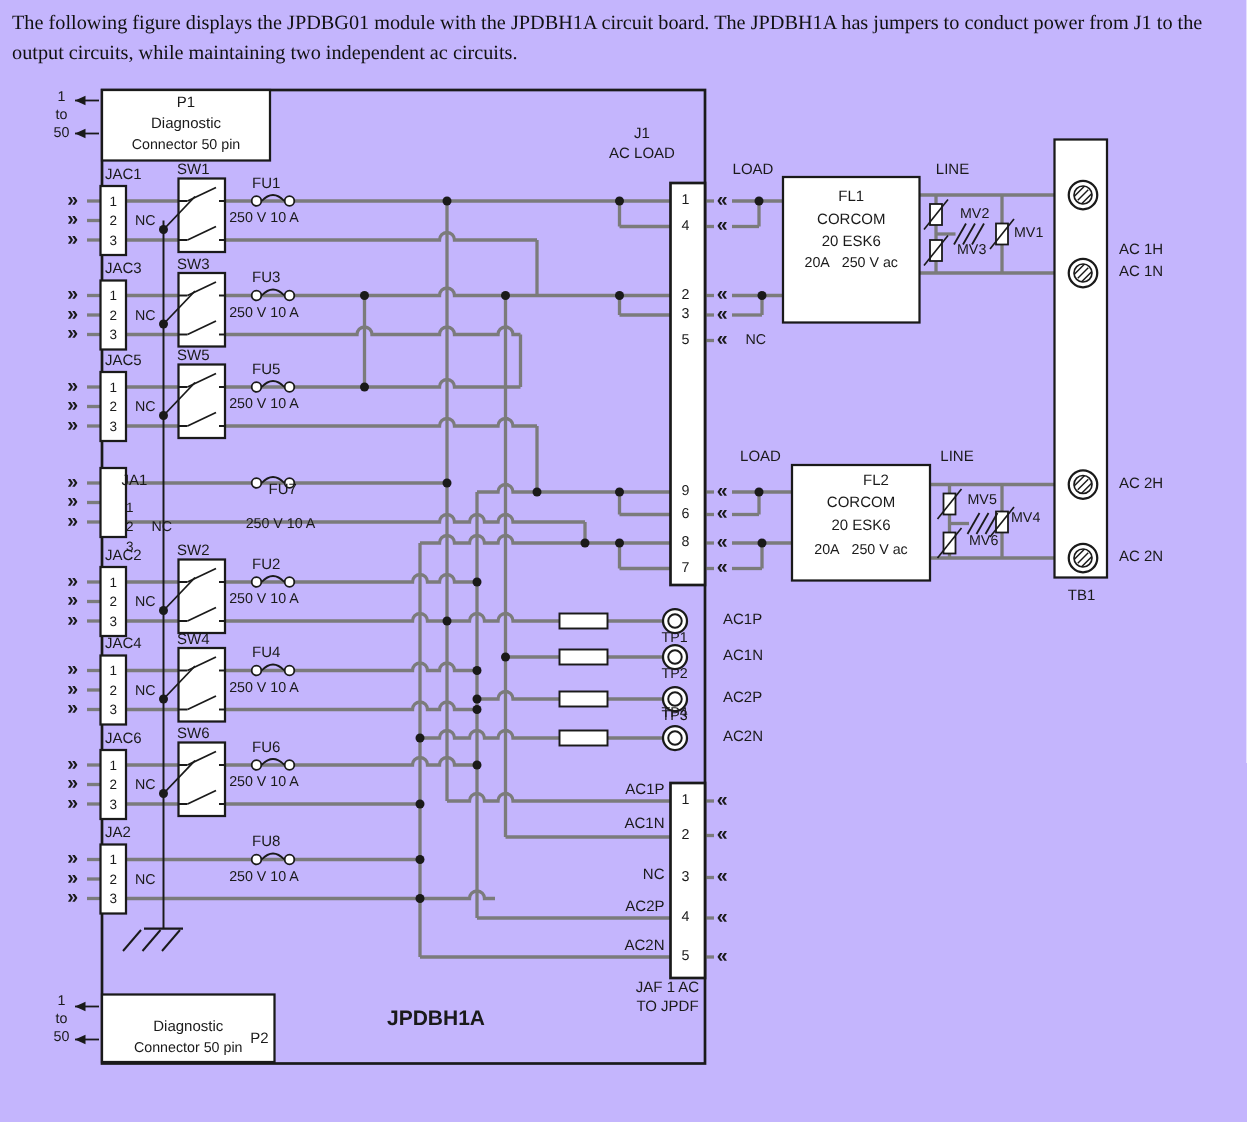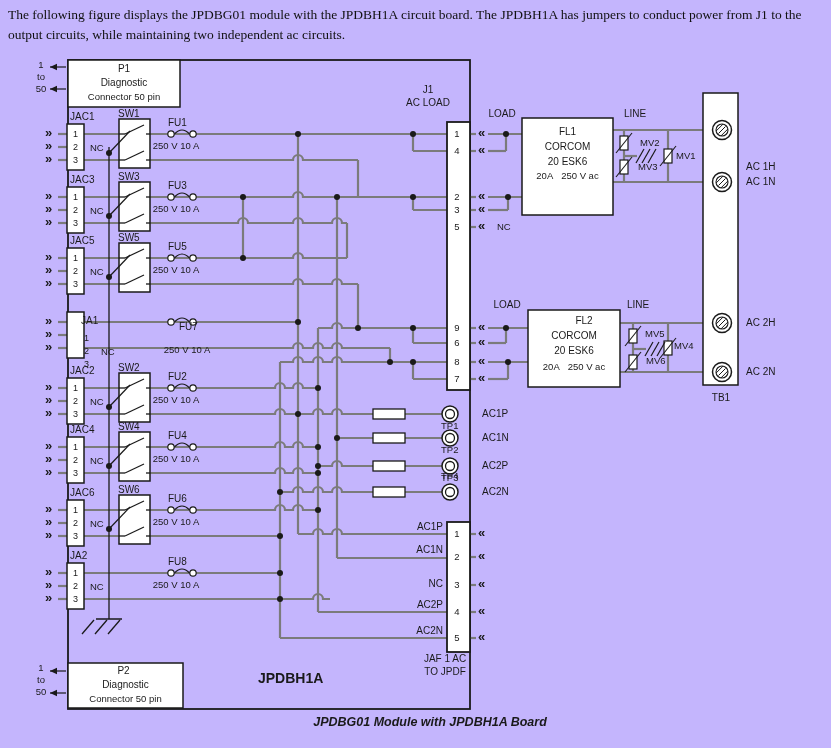--- a/index.html
+++ b/index.html
@@ -341,21 +341,21 @@
 
   <div class="lbl intro" style="left:8px;top:5px;width:818px;white-space:normal;">The following figure displays the JPDBG01 module with the JPDBH1A circuit board. The JPDBH1A has jumpers to conduct power from J1 to the output circuits, while maintaining two independent ac circuits.</div>
 
   <span class="lbl ctr" style="left:68px;top:63px;width:112px;">P1</span>
   <span class="lbl ctr" style="left:68px;top:77px;width:112px;">Diagnostic</span>
   <span class="lbl ctr s95" style="left:68px;top:91px;width:112px;">Connector 50 pin</span>
   <span class="lbl ctr s95" style="left:33px;top:59px;width:16px;">1</span>
   <span class="lbl ctr s95" style="left:33px;top:71px;width:16px;">to</span>
   <span class="lbl ctr s95" style="left:33px;top:83px;width:16px;">50</span>
 
-  <span class="lbl ctr" style="left:68px;top:665px;width:111px;">P2</span>
+  <span class="lbl ctr" style="left:68px;top:687px;width:111px;text-align:right;">P2</span>
   <span class="lbl ctr" style="left:68px;top:679px;width:115px;">Diagnostic</span>
   <span class="lbl ctr s95" style="left:68px;top:693px;width:115px;">Connector 50 pin</span>
   <span class="lbl ctr s95" style="left:33px;top:662px;width:16px;">1</span>
   <span class="lbl ctr s95" style="left:33px;top:674px;width:16px;">to</span>
   <span class="lbl ctr s95" style="left:33px;top:686px;width:16px;">50</span>
 
   <span class="lbl ctr" style="left:398px;top:84px;width:60px;text-align:center;">J1</span>
   <span class="lbl ctr" style="left:388px;top:97px;width:80px;">AC LOAD</span>
   <span class="lbl s95" style="left:497px;top:221px;">NC</span>
 
@@ -383,21 +383,20 @@
   <span class="lbl" style="left:746px;top:124px;margin-top:37px;">AC 1H</span>
   <span class="lbl" style="left:746px;top:176px;">AC 1N</span>
   <span class="lbl" style="left:746px;top:317px;">AC 2H</span>
   <span class="lbl" style="left:746px;top:366px;">AC 2N</span>
   <span class="lbl ctr" style="left:702px;top:392px;width:38px;">TB1</span>
 
   <span class="lbl ctr" style="left:403px;top:653px;width:84px;">JAF 1 AC</span>
   <span class="lbl ctr" style="left:403px;top:666px;width:84px;">TO JPDF</span>
 
   <span class="lbl bold" style="left:258px;top:673px;font-size:14px;">JPDBH1A</span>
-  <div class="lbl caption ctr" style="left:220px;top:717px;width:420px;">JPDBG01 Module with JPDBH1A Board</div>
 
     <div class="row" style="top: 108px;">
       <span class="clabel">JAC1</span>
       <span class="pnum p1">1</span>
       <span class="pnum p2">2</span>
       <span class="pnum p3">3</span>
       <span class="nc">NC</span>
       <span class="swlabel">SW1</span>
       <span class="fulabel">FU1</span>
       <span class="rating">250 V 10 A</span>

